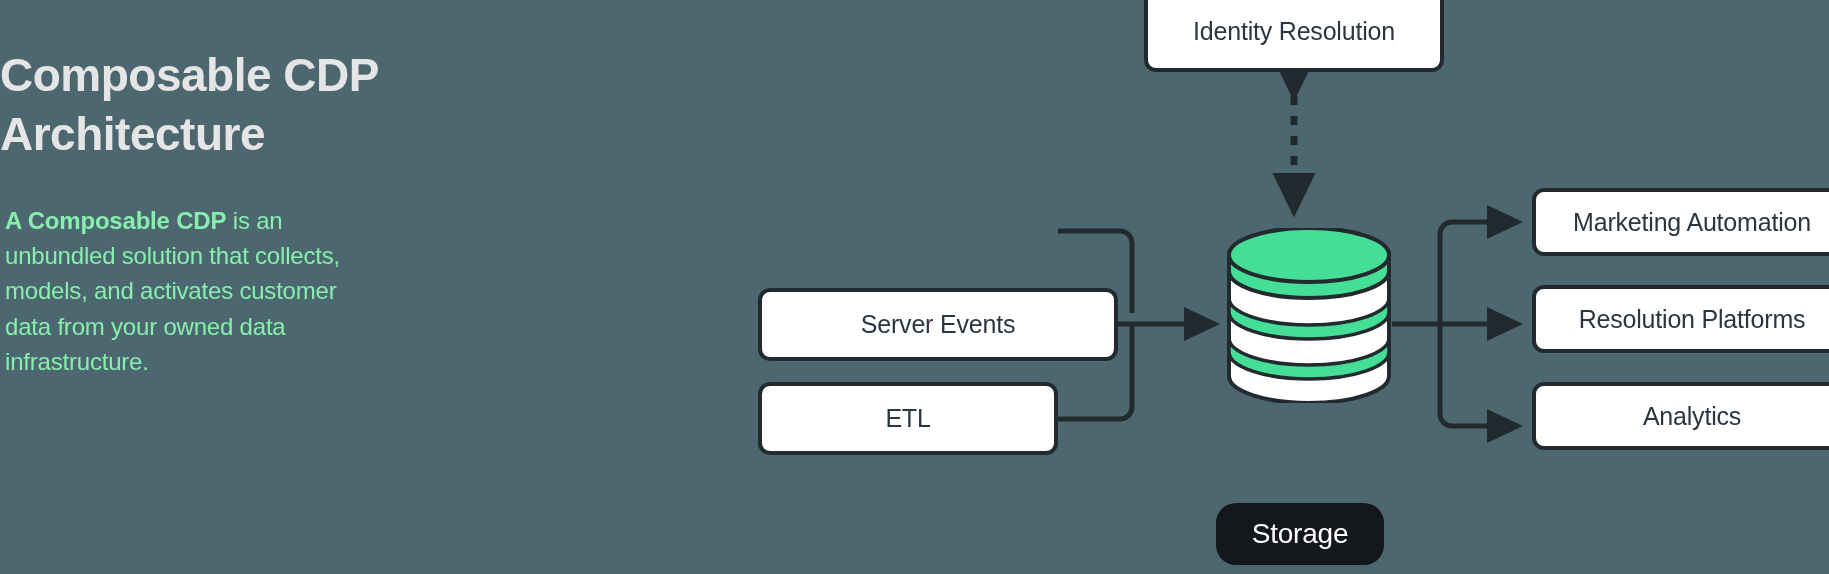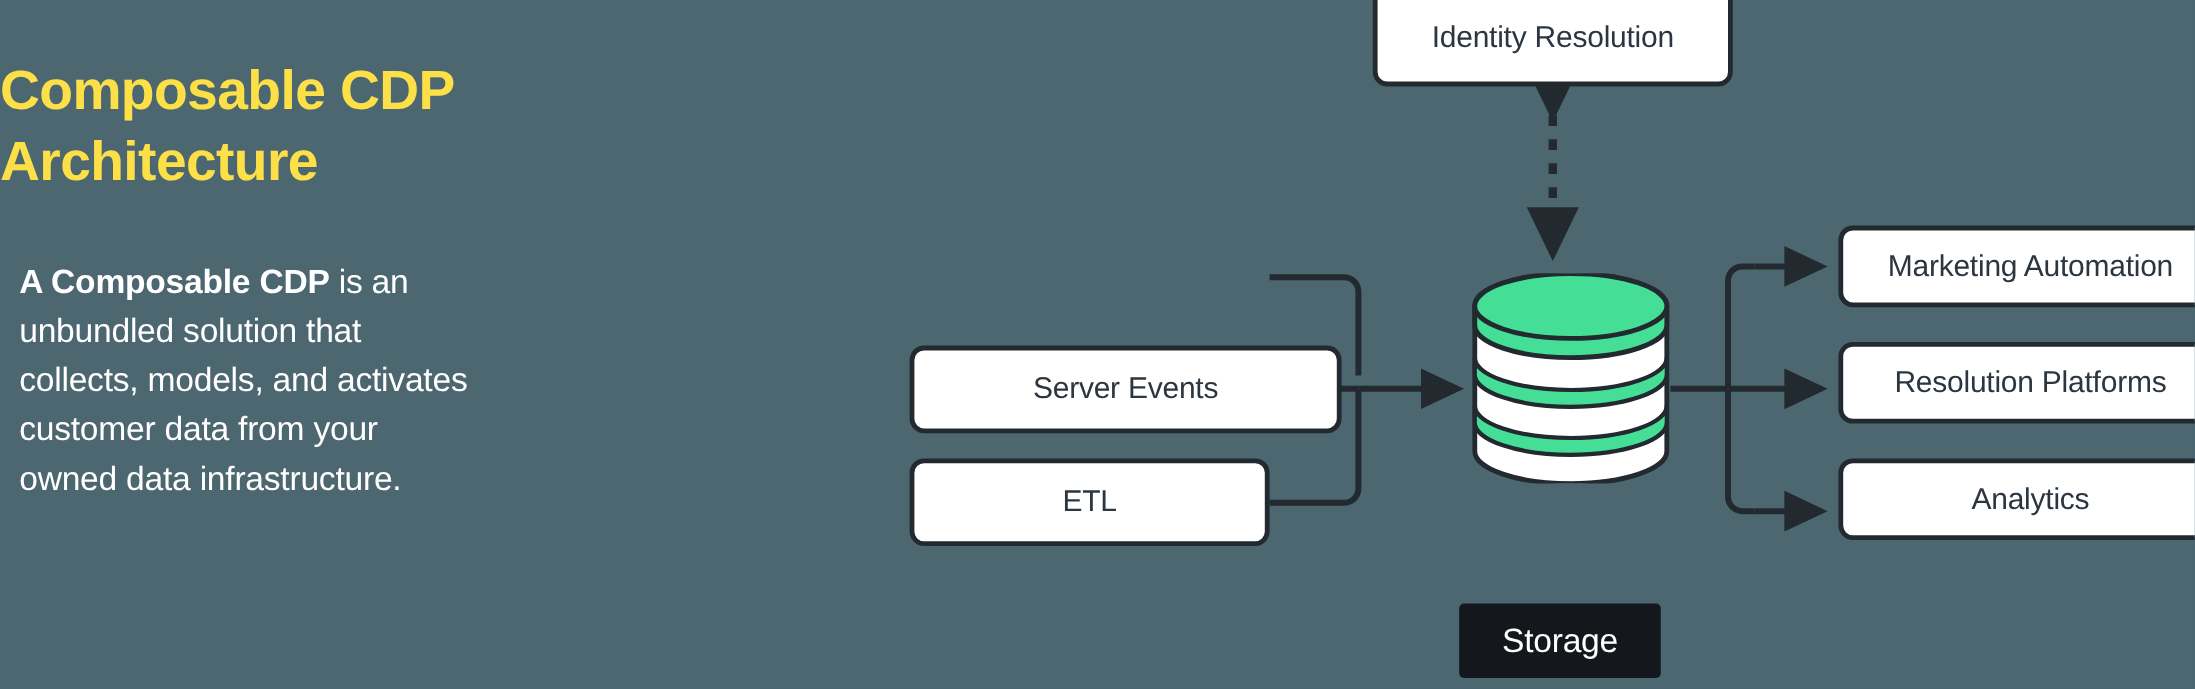--- a/index.html
+++ b/index.html
@@ -22,33 +22,33 @@
   }
 
   
   .left-col {
     position: absolute;
     left: 0px;
     top: 46px;
     width: 440px;
   }
   .headline {
-    color: #fde047;
+    color: #e5e5e5;
     font-size: 46px;
     font-weight: bold;
     line-height: 1.28;
     letter-spacing: -0.5px;
     margin: 0;
     white-space: pre-line;
   }
   .body-copy {
-    margin: 16px;
+    margin: 5px;
     padding-top: 34px;
-    color: #ffffff;
-    font-size: 28px;
+    color: #86efac;
+    font-size: 24px;
     line-height: 1.47;
     letter-spacing: -0.2px;
     max-width: 380px;
   }
   .body-copy .lead {
     font-weight: bold;
   }
 
   
   #diagram {
@@ -126,21 +126,21 @@
     font-weight: bold;
     letter-spacing: -0.3px;
   }
 
   .storage-badge {
     position: absolute;
     left: 1216px;
     top: 503px;
     width: 168px;
     height: 62px;
-    border-radius: 4px;
+    border-radius: 20px;
     background: #14181c;
     color: #ffffff;
     display: flex;
     align-items: center;
     justify-content: center;
     font-size: 28px;
     letter-spacing: -0.2px;
     box-sizing: border-box;
   }
 </style>

